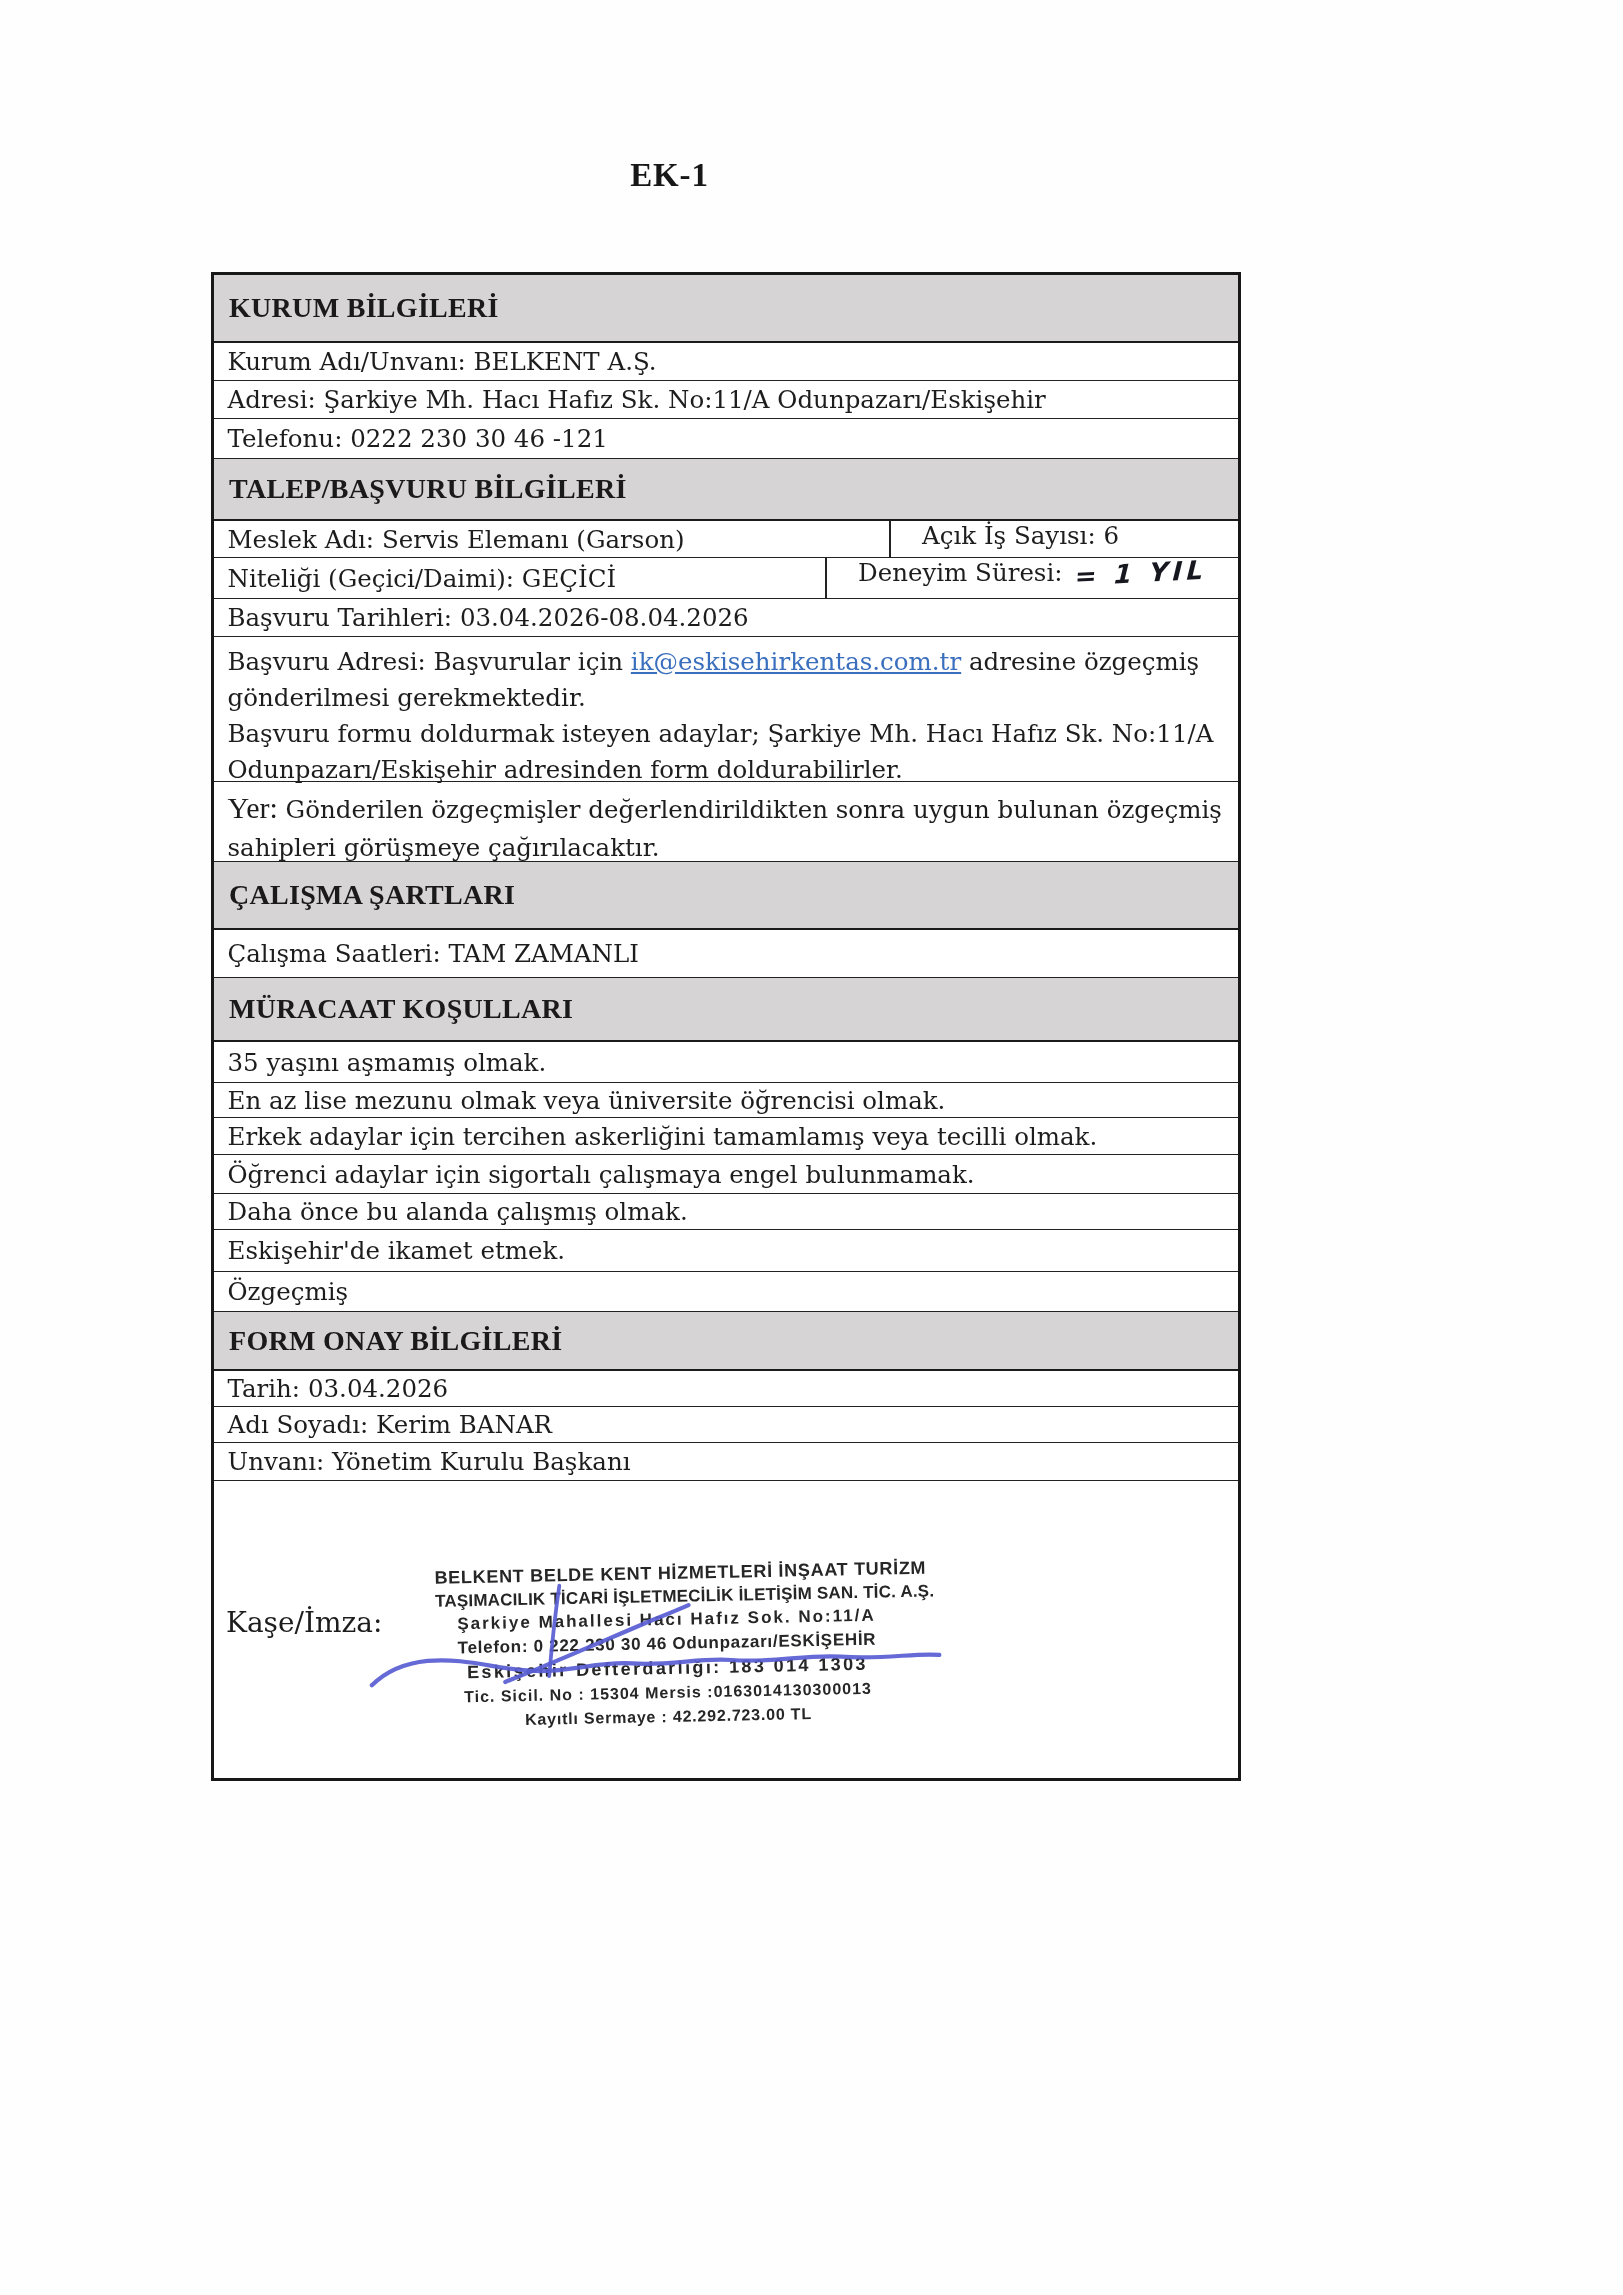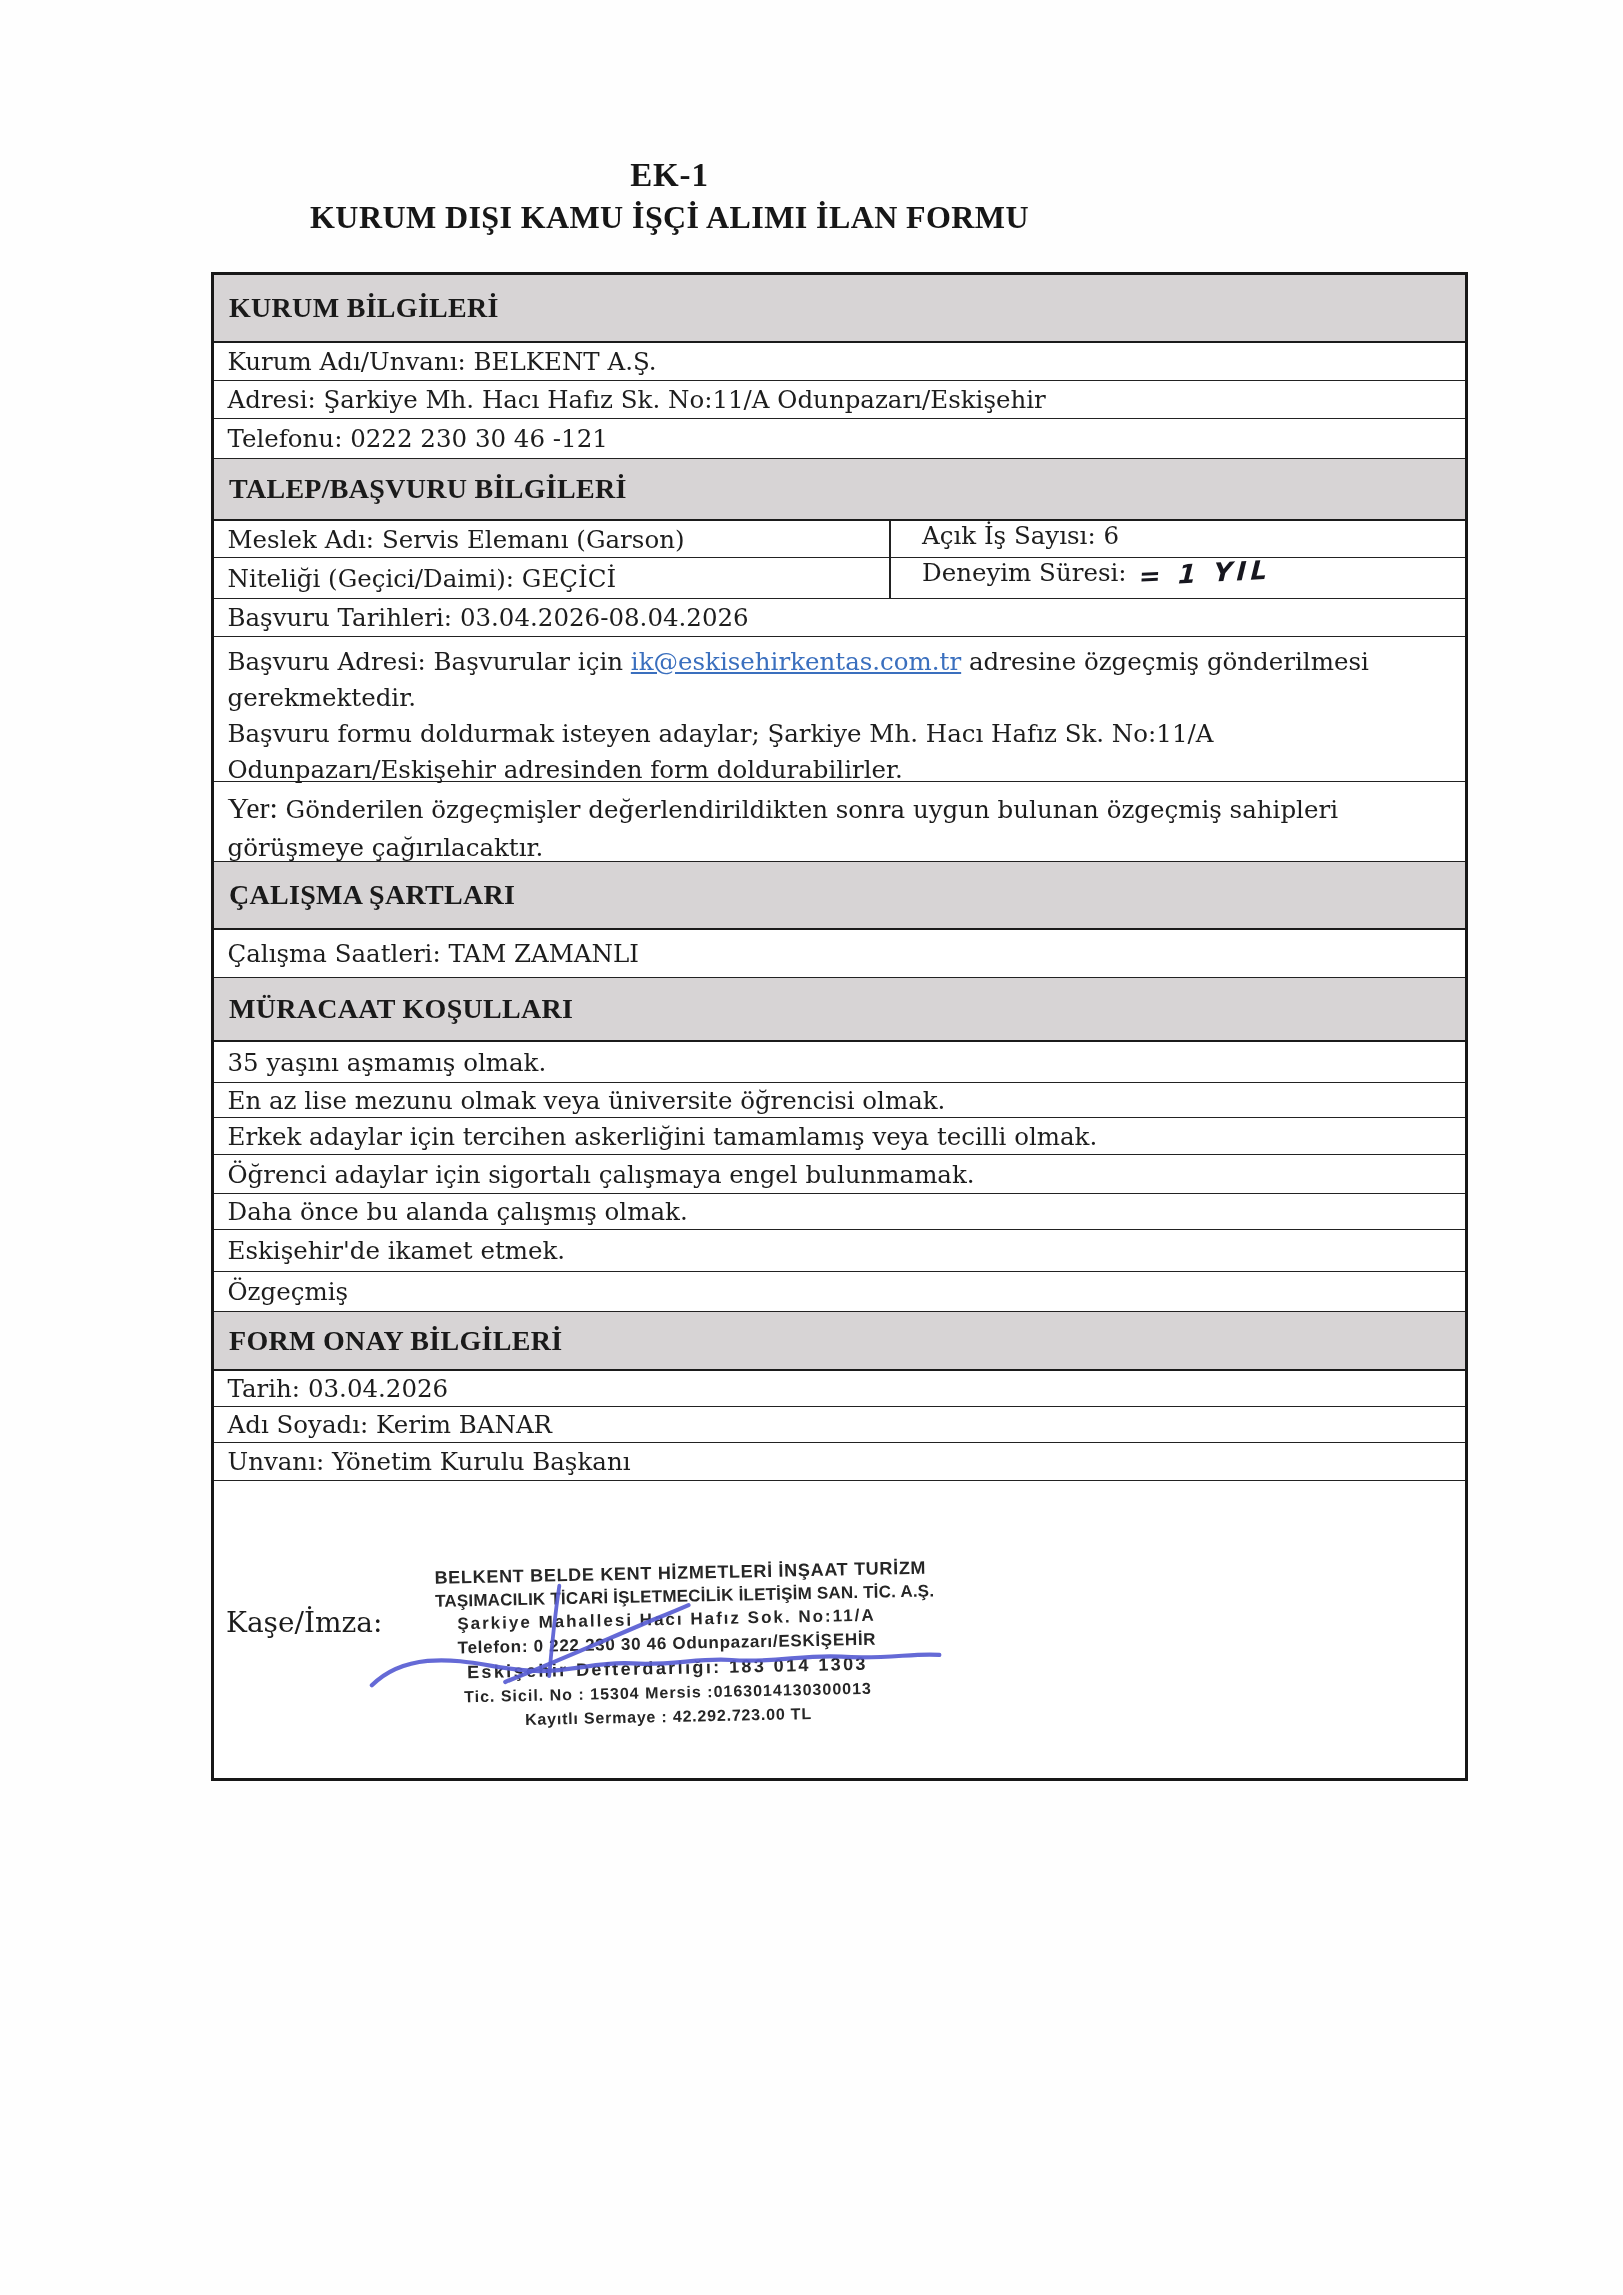--- a/index.html
+++ b/index.html
@@ -7,21 +7,21 @@
     position:relative;width:1623px;height:2295px;background:#fefefe;
     font-family:"DejaVu Serif", serif;color:#1d1d1d;overflow:hidden;
   }
   .doc-title{
     position:absolute;top:156px;left:0;width:1339px;text-align:center;
     font-family:"Liberation Serif", serif;font-weight:bold;color:#171717;
   }
   .doc-title .t1{font-size:33px;line-height:39px;letter-spacing:0.8px;}
   .doc-title .t2{font-size:32px;line-height:44px;letter-spacing:0.4px;}
   .form-table{
-    position:absolute;left:211px;top:272px;width:1257px;box-sizing:border-box;
+    position:absolute;left:211px;top:272px;width:1030px;box-sizing:border-box;
     border:3.4px solid #181818;background:#ffffff;
   }
   .sec{
     box-sizing:border-box;display:flex;align-items:center;
     padding:0 15px;background:#d7d4d5;border-bottom:2.5px solid #1b1b1b;
     font-family:"Liberation Serif", serif;font-weight:bold;font-size:28px;
     letter-spacing:0.3px;color:#1a1a1a;
   }
   .row{
     box-sizing:border-box;display:flex;align-items:center;
@@ -67,21 +67,20 @@
   .st7{font-size:16px;font-weight:bold;letter-spacing:0.8px;line-height:24px;}
   .sig-svg{position:absolute;left:0;top:0;pointer-events:none;}
 </style>
 </head>
 <body>
 
 <div class="page">
 
   <div class="doc-title">
     <div class="t1">EK-1</div>
-    <div class="t2">KURUM DIŞI KAMU İŞÇİ ALIMI İLAN FORMU</div>
   </div>
 
   <div class="form-table">
 
     <div class="sec" style="height:68px">
       <span>KURUM BİLGİLERİ</span>
     </div>
     <div class="row" style="height:38px">
       <span>Kurum Adı/Unvanı: BELKENT A.Ş.</span>
     </div>

